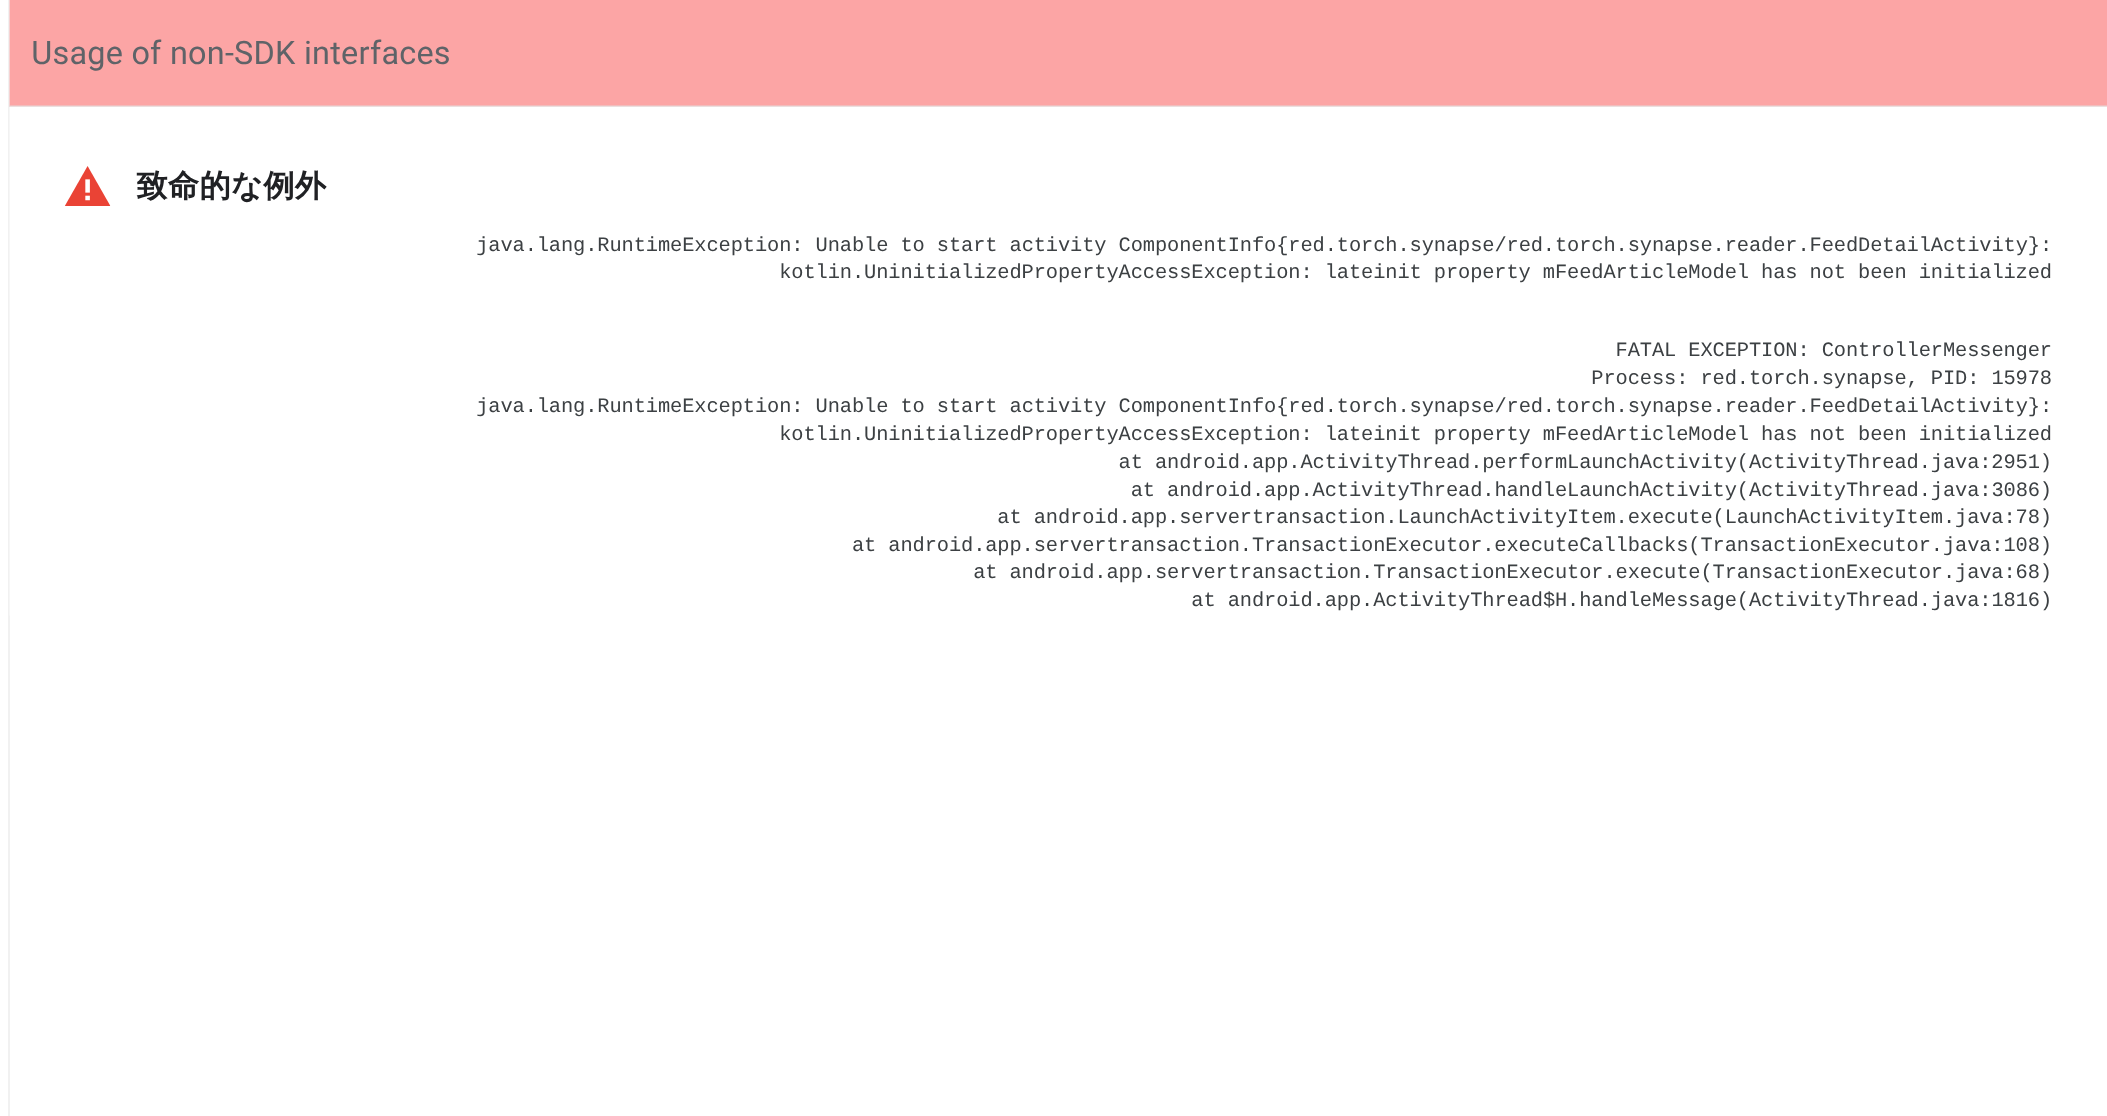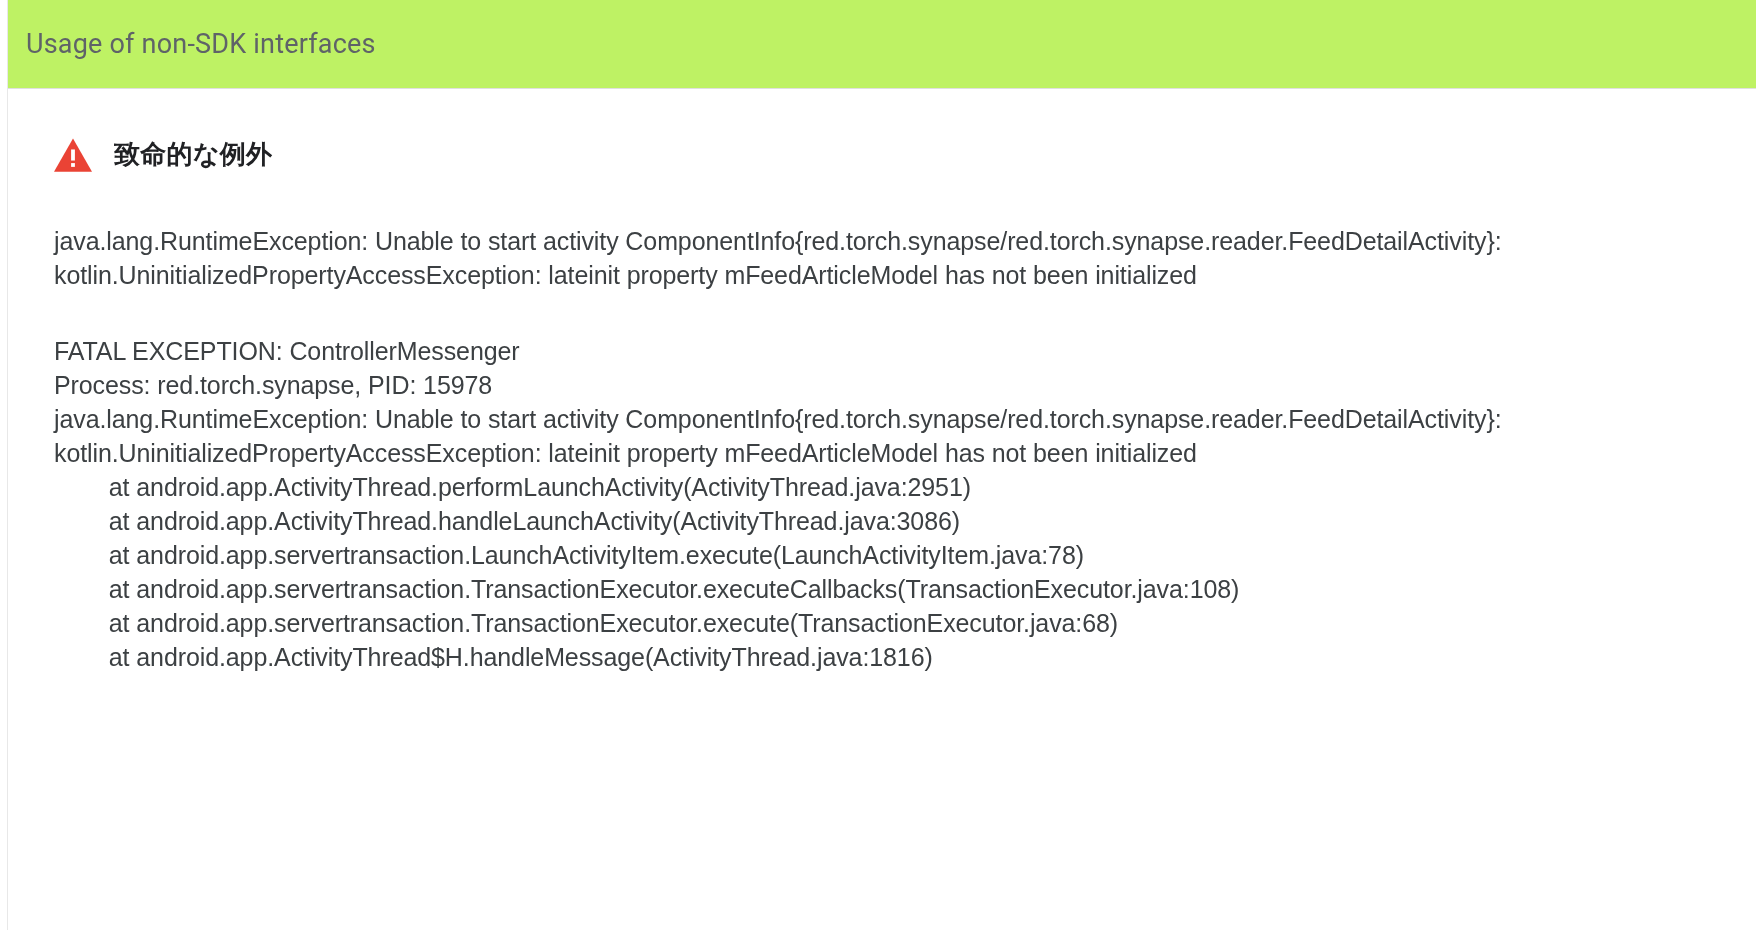--- a/index.html
+++ b/index.html
@@ -8,64 +8,65 @@
       box-sizing: border-box;
     }
     body {
       font-family: 'Roboto', 'Helvetica Neue', Arial, sans-serif;
       background: #ffffff;
       width: 1756px;
       height: 930px;
       overflow: hidden;
     }
     .header-bar {
-      background: #bef264;
+      background: #fca5a5;
       border-bottom: 1px solid #e0e0e0;
       padding: 28px 18px;
     }
     .header-title {
       font-size: 27px;
       font-weight: 400;
       color: #5f6368;
       letter-spacing: 0.2px;
     }
     .content {
       padding: 48px 46px 0 46px;
       background: #ffffff;
     }
     .exception-header {
       display: flex;
       align-items: center;
       gap: 22px;
-      margin-bottom: 52px;
+      margin-bottom: 22px;
     }
     .warning-icon-wrap {
       display: flex;
       align-items: center;
       justify-content: center;
     }
     .warning-icon-wrap svg {
       width: 38px;
       height: 34px;
       display: block;
     }
     .exception-title {
       font-size: 26px;
       font-weight: 700;
       color: #202124;
       letter-spacing: 0.3px;
     }
     .stacktrace {
-      font-family: Liberation Sans, sans-serif;
-      font-size: 25px;
+      font-family: Liberation Mono, monospace;
+      font-size: 17px;
       line-height: 1.36;
       color: #3c4043;
       white-space: pre-wrap;
       word-break: break-word;
       letter-spacing: -0.1px;
+      text-align: right;
     }
     .left-border {
       position: absolute;
       left: 0;
       top: 0;
       bottom: 0;
       width: 8px;
       background: #ffffff;
       border-right: 1px solid #e8e8e8;
     }

